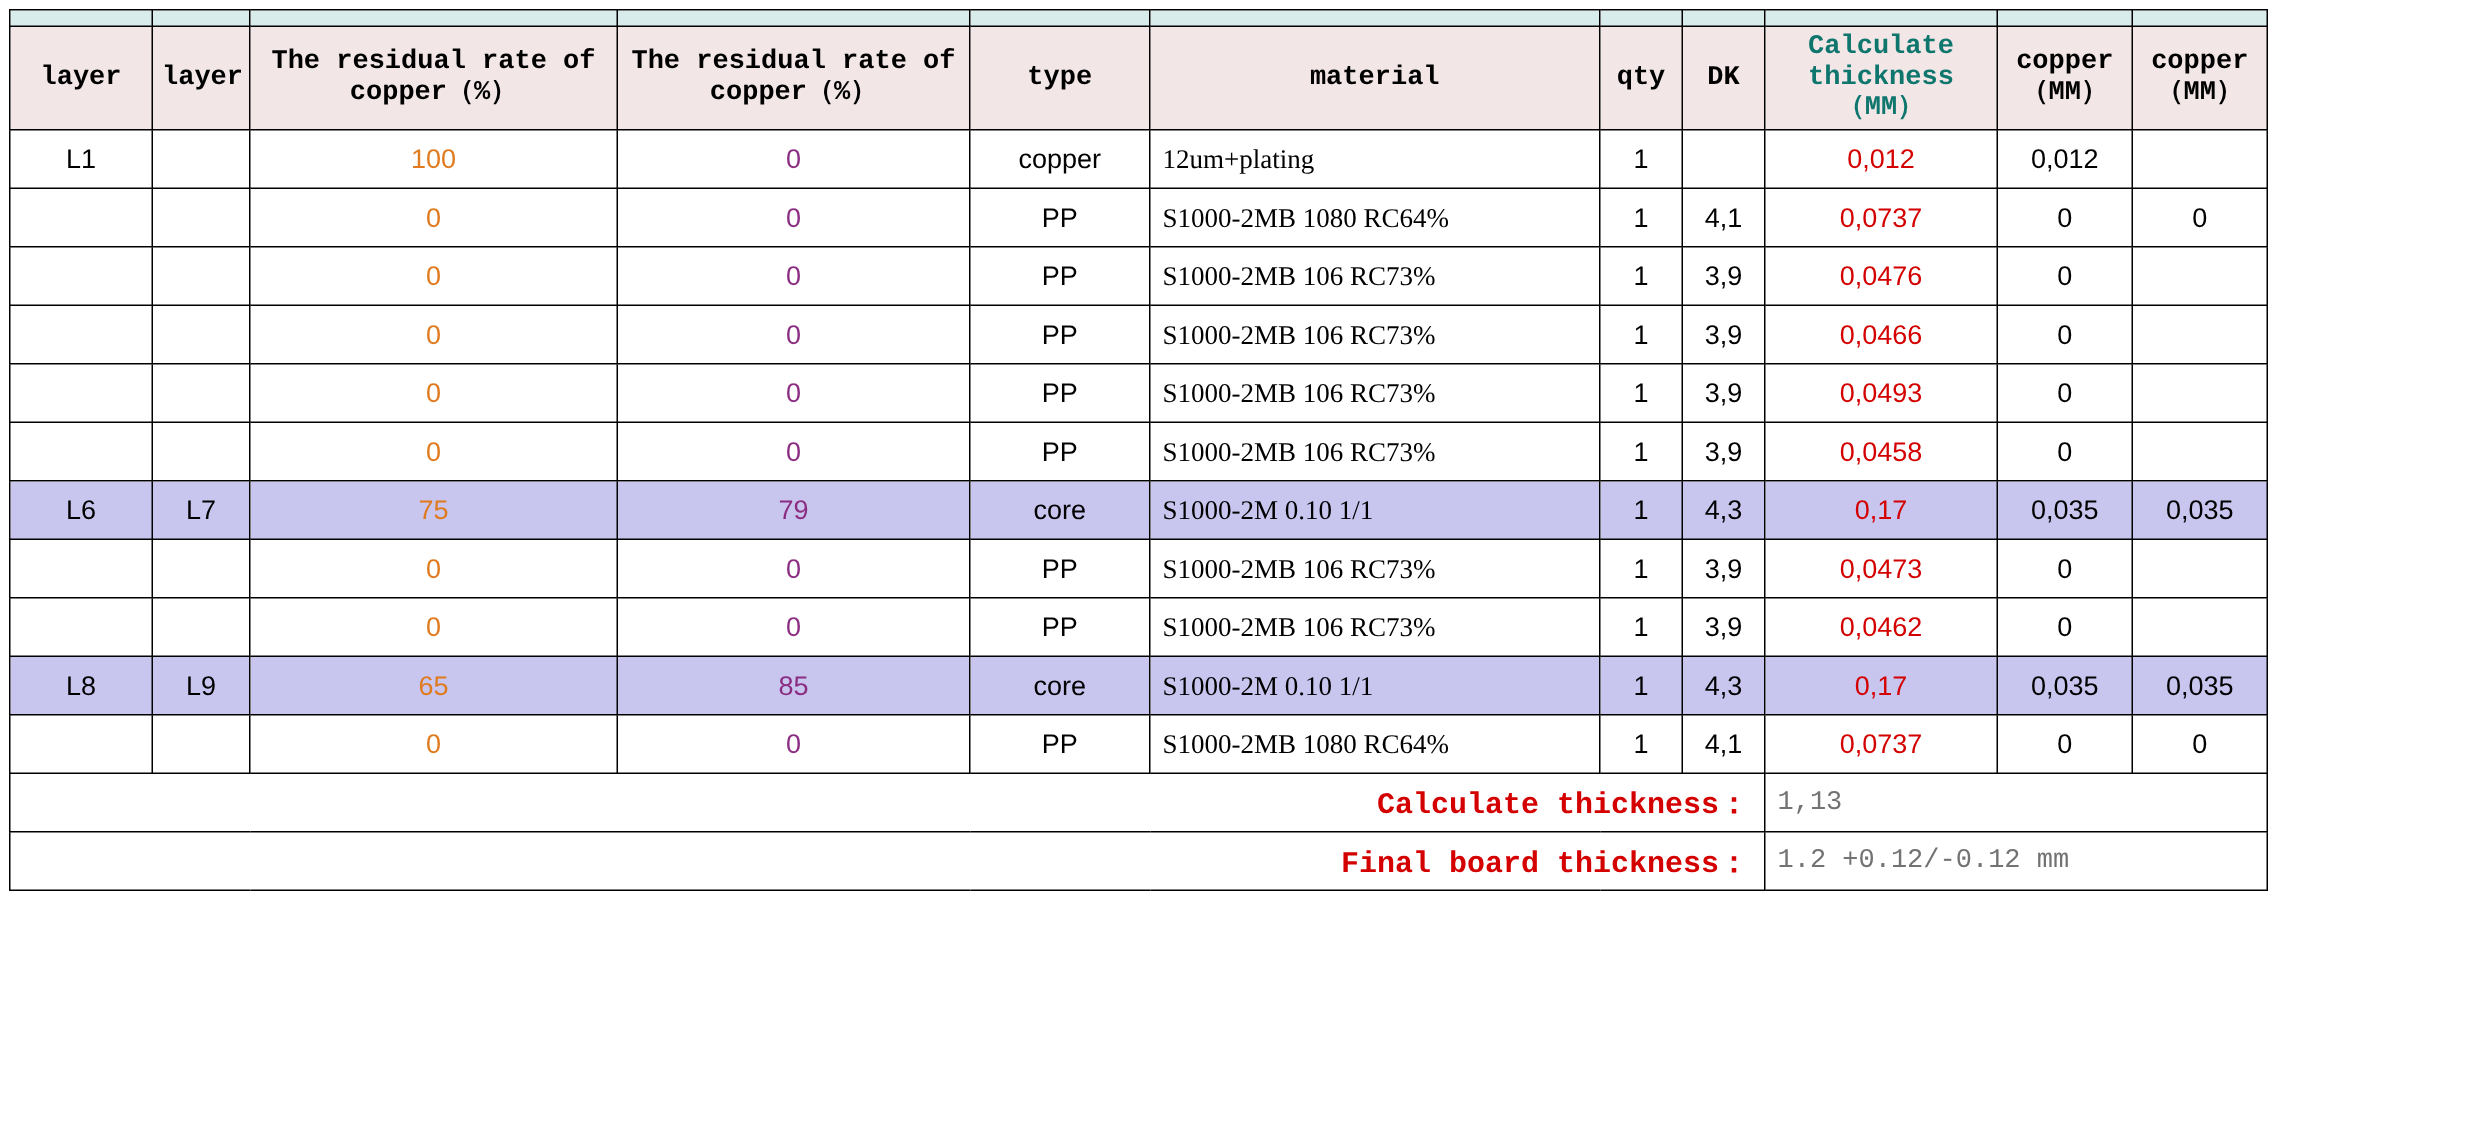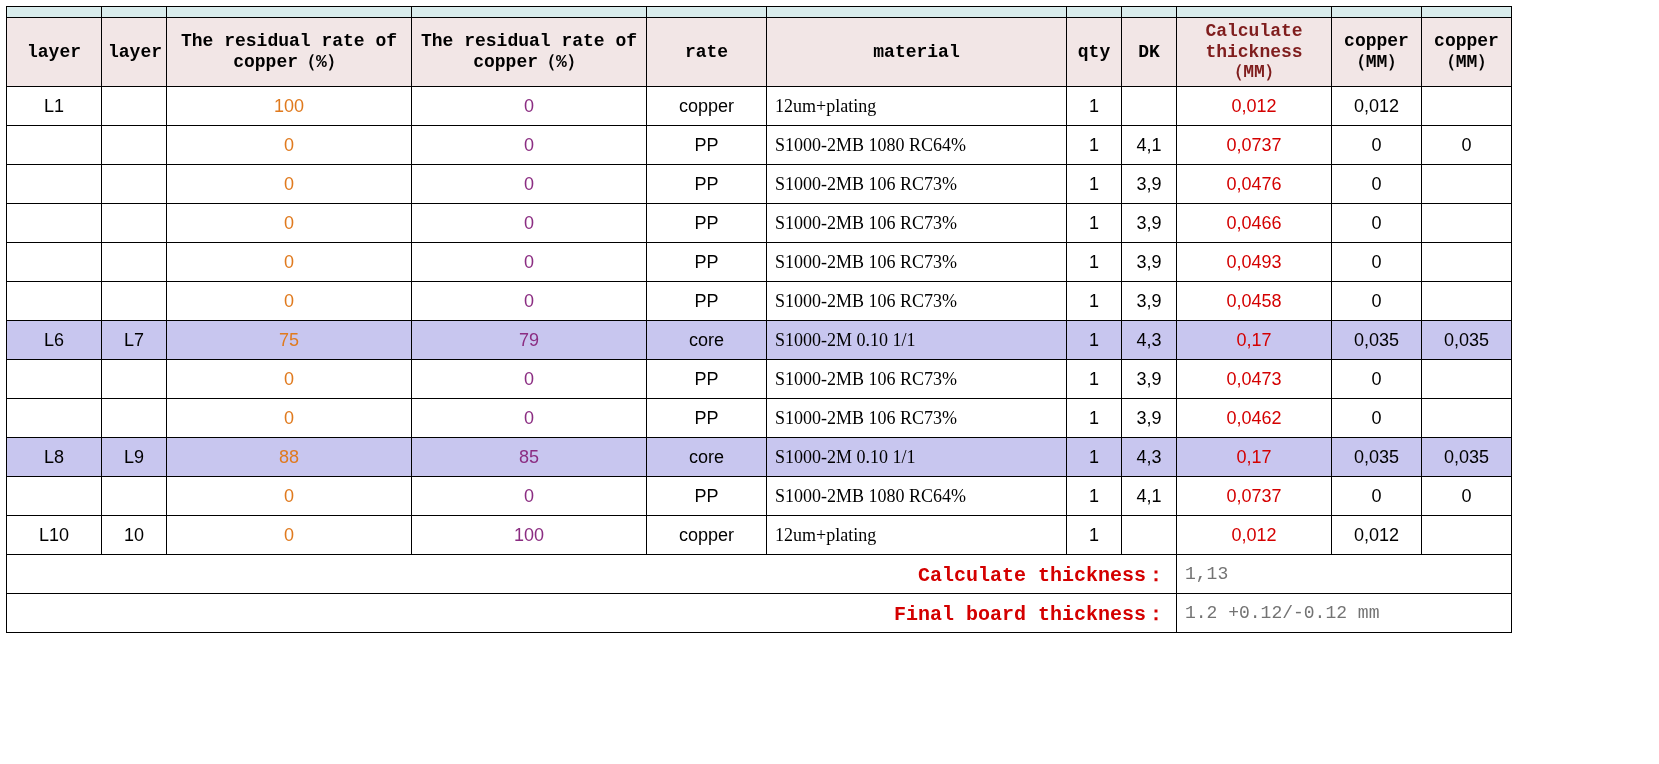--- a/index.html
+++ b/index.html
@@ -51,21 +51,21 @@
     height: 60px;
   }
   tr.core td {
     background: #c8c6ef;
   }
   td.material { text-align: left; padding-left: 8px; font-family: Liberation Serif, serif; }
   td.num-sans { font-family: Arial, sans-serif; }
   .orange { color: #e07a1e; }
   .purple { color: #8b2d82; }
   .red    { color: #d40000; }
-  th.red-head { color: #7f1d1d; margin-top: 20px; }
+  th.red-head { color: #0f766e; margin-top: 20px; }
 
   tr.summary td.label {
     text-align: right;
     font-weight: bold;
     color: #d40000;
     font-family: "Courier New", Consolas, monospace;
     font-size: 20px;
     padding-right: 10px;
     padding-left: 16px;
   }
@@ -106,21 +106,21 @@
         <td></td>
         <td></td>
         <td></td>
         <td></td>
     </tr>
     <tr class="head">
       <th>layer</th>
       <th>layer</th>
       <th>The residual rate of copper（%）</th>
       <th>The residual rate of copper（%）</th>
-      <th>rate</th>
+      <th>type</th>
       <th>material</th>
       <th>qty</th>
       <th>DK</th>
       <th class="red-head">Calculate thickness（MM）</th>
       <th>copper（MM）</th>
       <th>copper（MM）</th>
     </tr>
   <tr>
         <td class="num-sans">L1</td>
         <td class="num-sans"></td>
@@ -234,21 +234,21 @@
         <td class="material">S1000-2MB  106 RC73%</td>
         <td class="num-sans">1</td>
         <td class="num-sans">3,9</td>
         <td class="red num-sans">0,0462</td>
         <td class="num-sans">0</td>
         <td class="num-sans"></td>
       </tr>
       <tr class="core">
         <td class="num-sans">L8</td>
         <td class="num-sans">L9</td>
-        <td class="orange num-sans">88</td>
+        <td class="orange num-sans">65</td>
         <td class="purple num-sans">85</td>
         <td class="num-sans">core</td>
         <td class="material">S1000-2M 0.10 1/1</td>
         <td class="num-sans">1</td>
         <td class="num-sans">4,3</td>
         <td class="red num-sans">0,17</td>
         <td class="num-sans">0,035</td>
         <td class="num-sans">0,035</td>
       </tr>
       <tr>
@@ -257,33 +257,20 @@
         <td class="orange num-sans">0</td>
         <td class="purple num-sans">0</td>
         <td class="num-sans">PP</td>
         <td class="material">S1000-2MB  1080 RC64%</td>
         <td class="num-sans">1</td>
         <td class="num-sans">4,1</td>
         <td class="red num-sans">0,0737</td>
         <td class="num-sans">0</td>
         <td class="num-sans">0</td>
       </tr>
-      <tr>
-        <td class="num-sans">L10</td>
-        <td class="num-sans">10</td>
-        <td class="orange num-sans">0</td>
-        <td class="purple num-sans">100</td>
-        <td class="num-sans">copper</td>
-        <td class="material">12um+plating</td>
-        <td class="num-sans">1</td>
-        <td class="num-sans"></td>
-        <td class="red num-sans">0,012</td>
-        <td class="num-sans">0,012</td>
-        <td class="num-sans"></td>
-      </tr>
       <tr class="summary">
         <td colspan="8" class="label">Calculate thickness：</td>
         <td colspan="3" class="value">1,13</td>
       </tr>
       <tr class="summary">
         <td colspan="8" class="label">Final board thickness：</td>
         <td colspan="3" class="value">1.2 +0.12/-0.12 mm</td>
       </tr>
     </tbody>
 </table>

